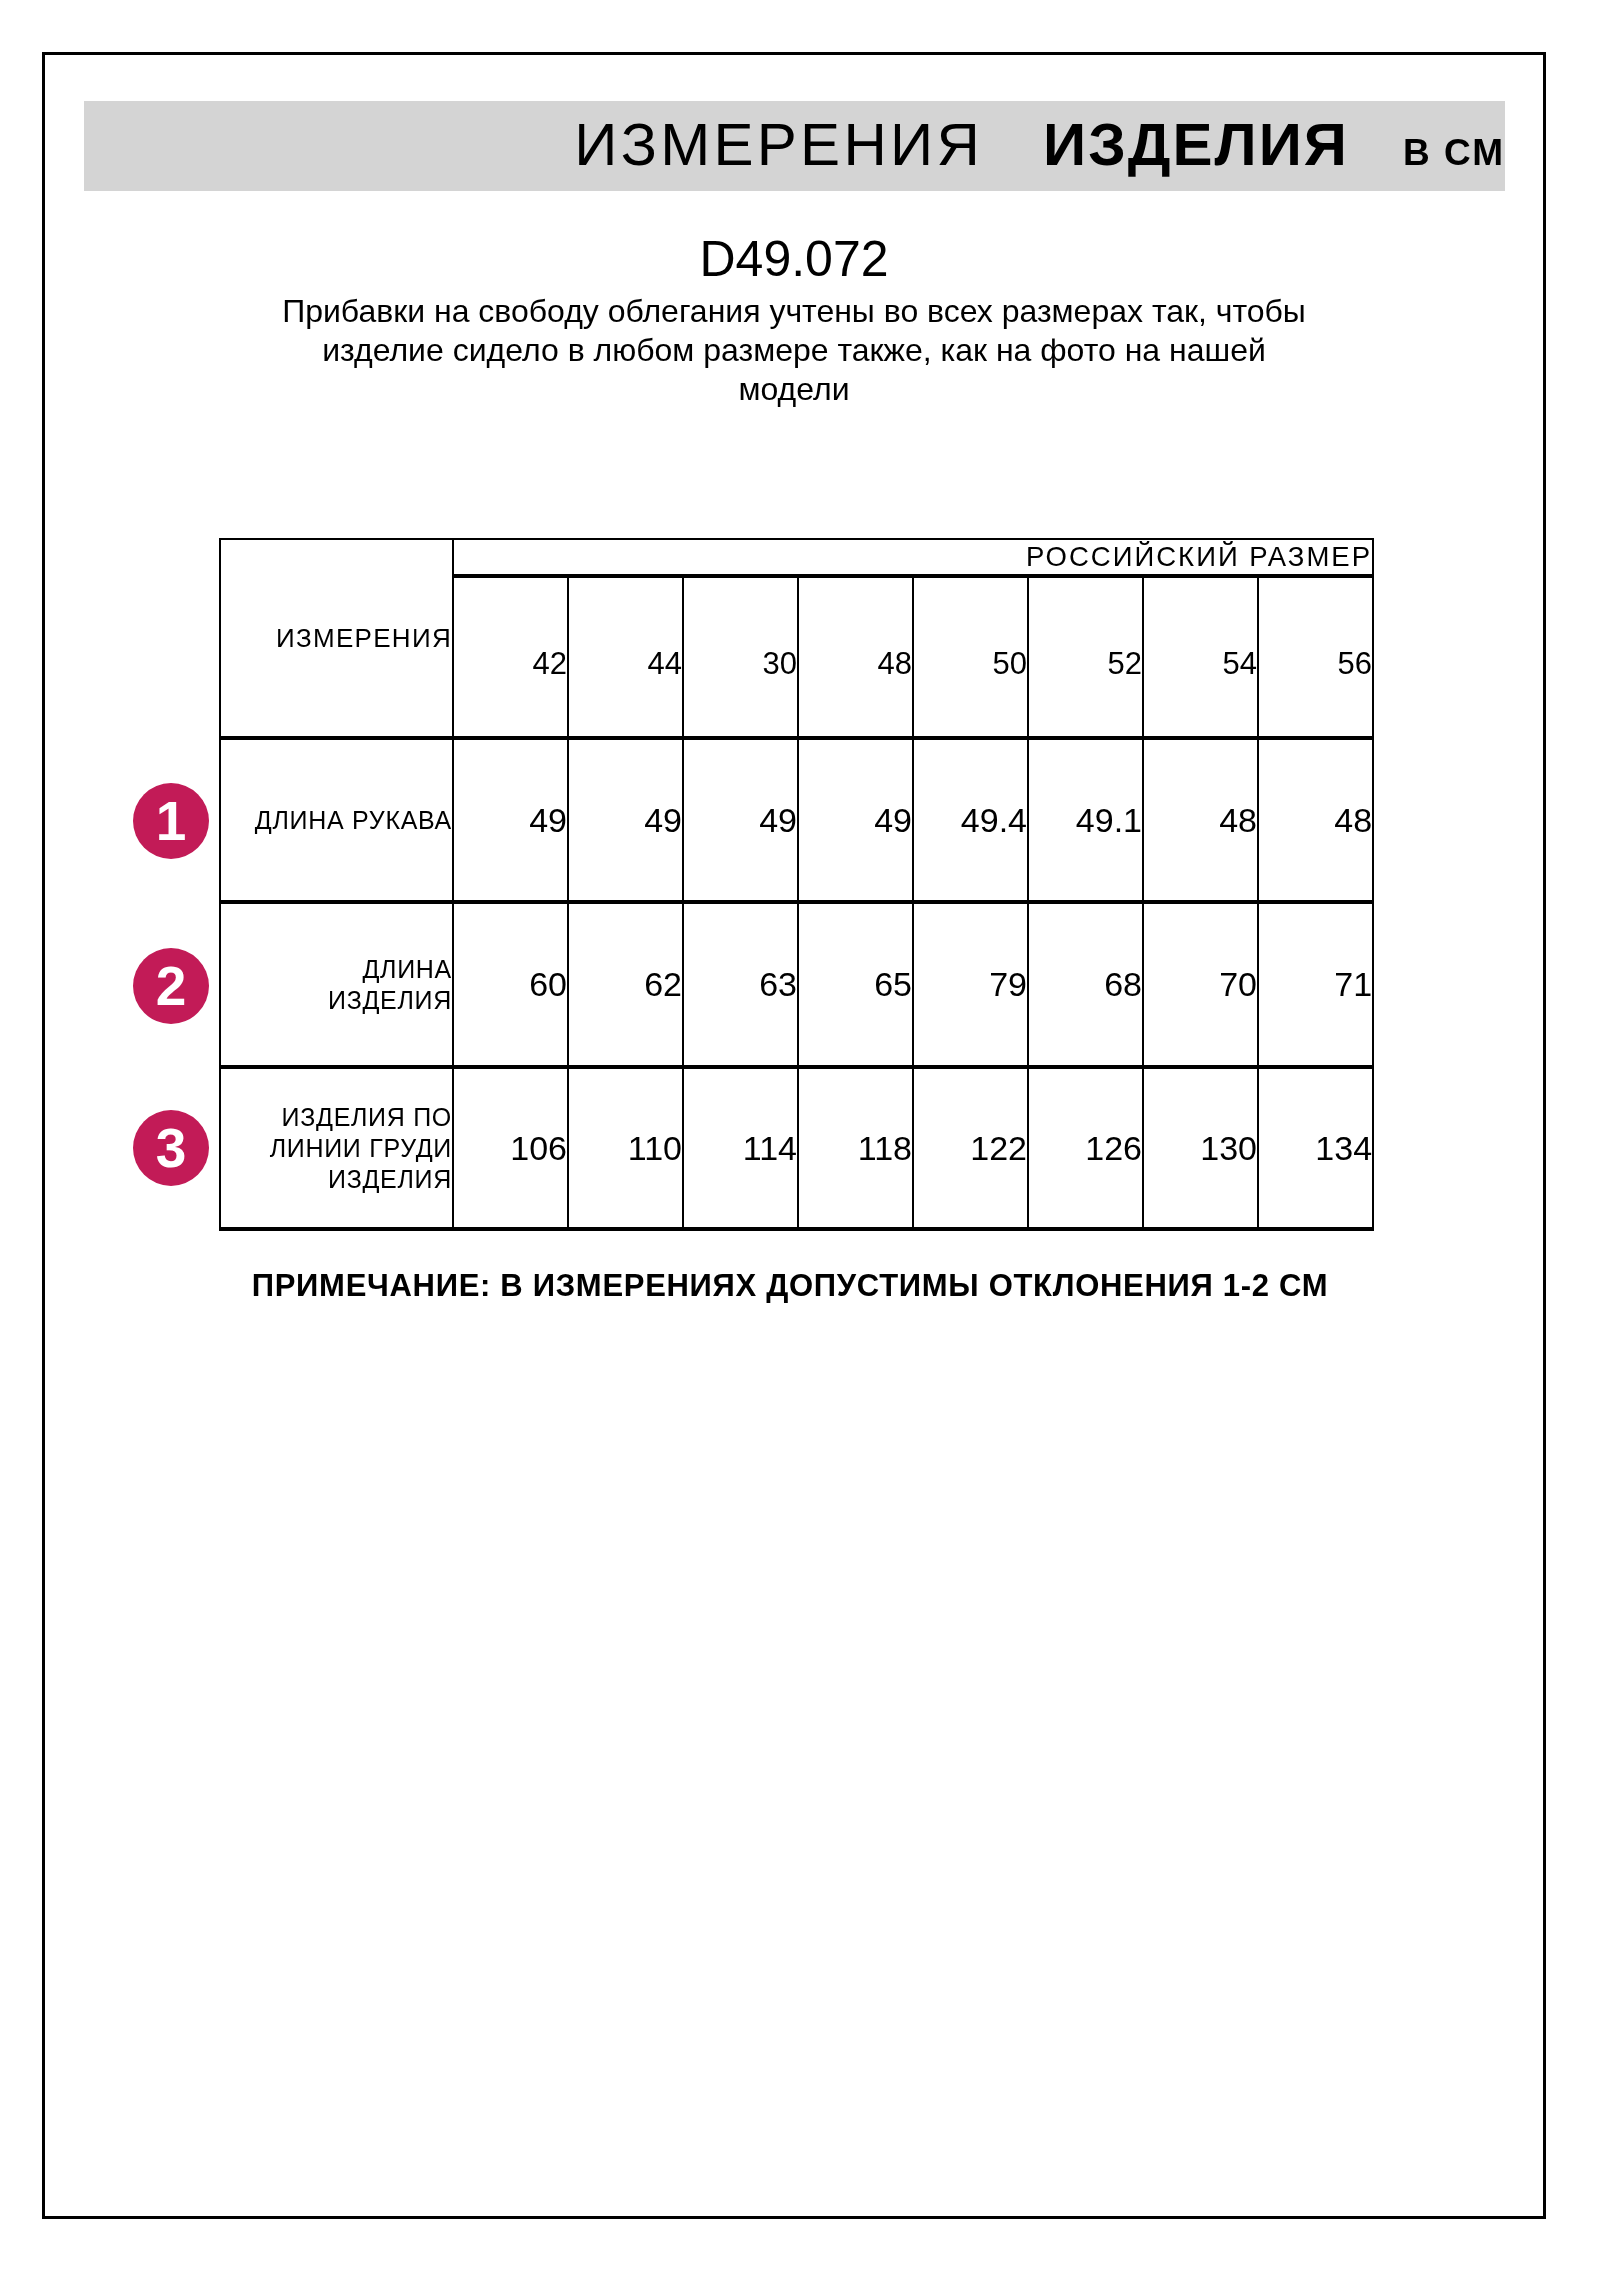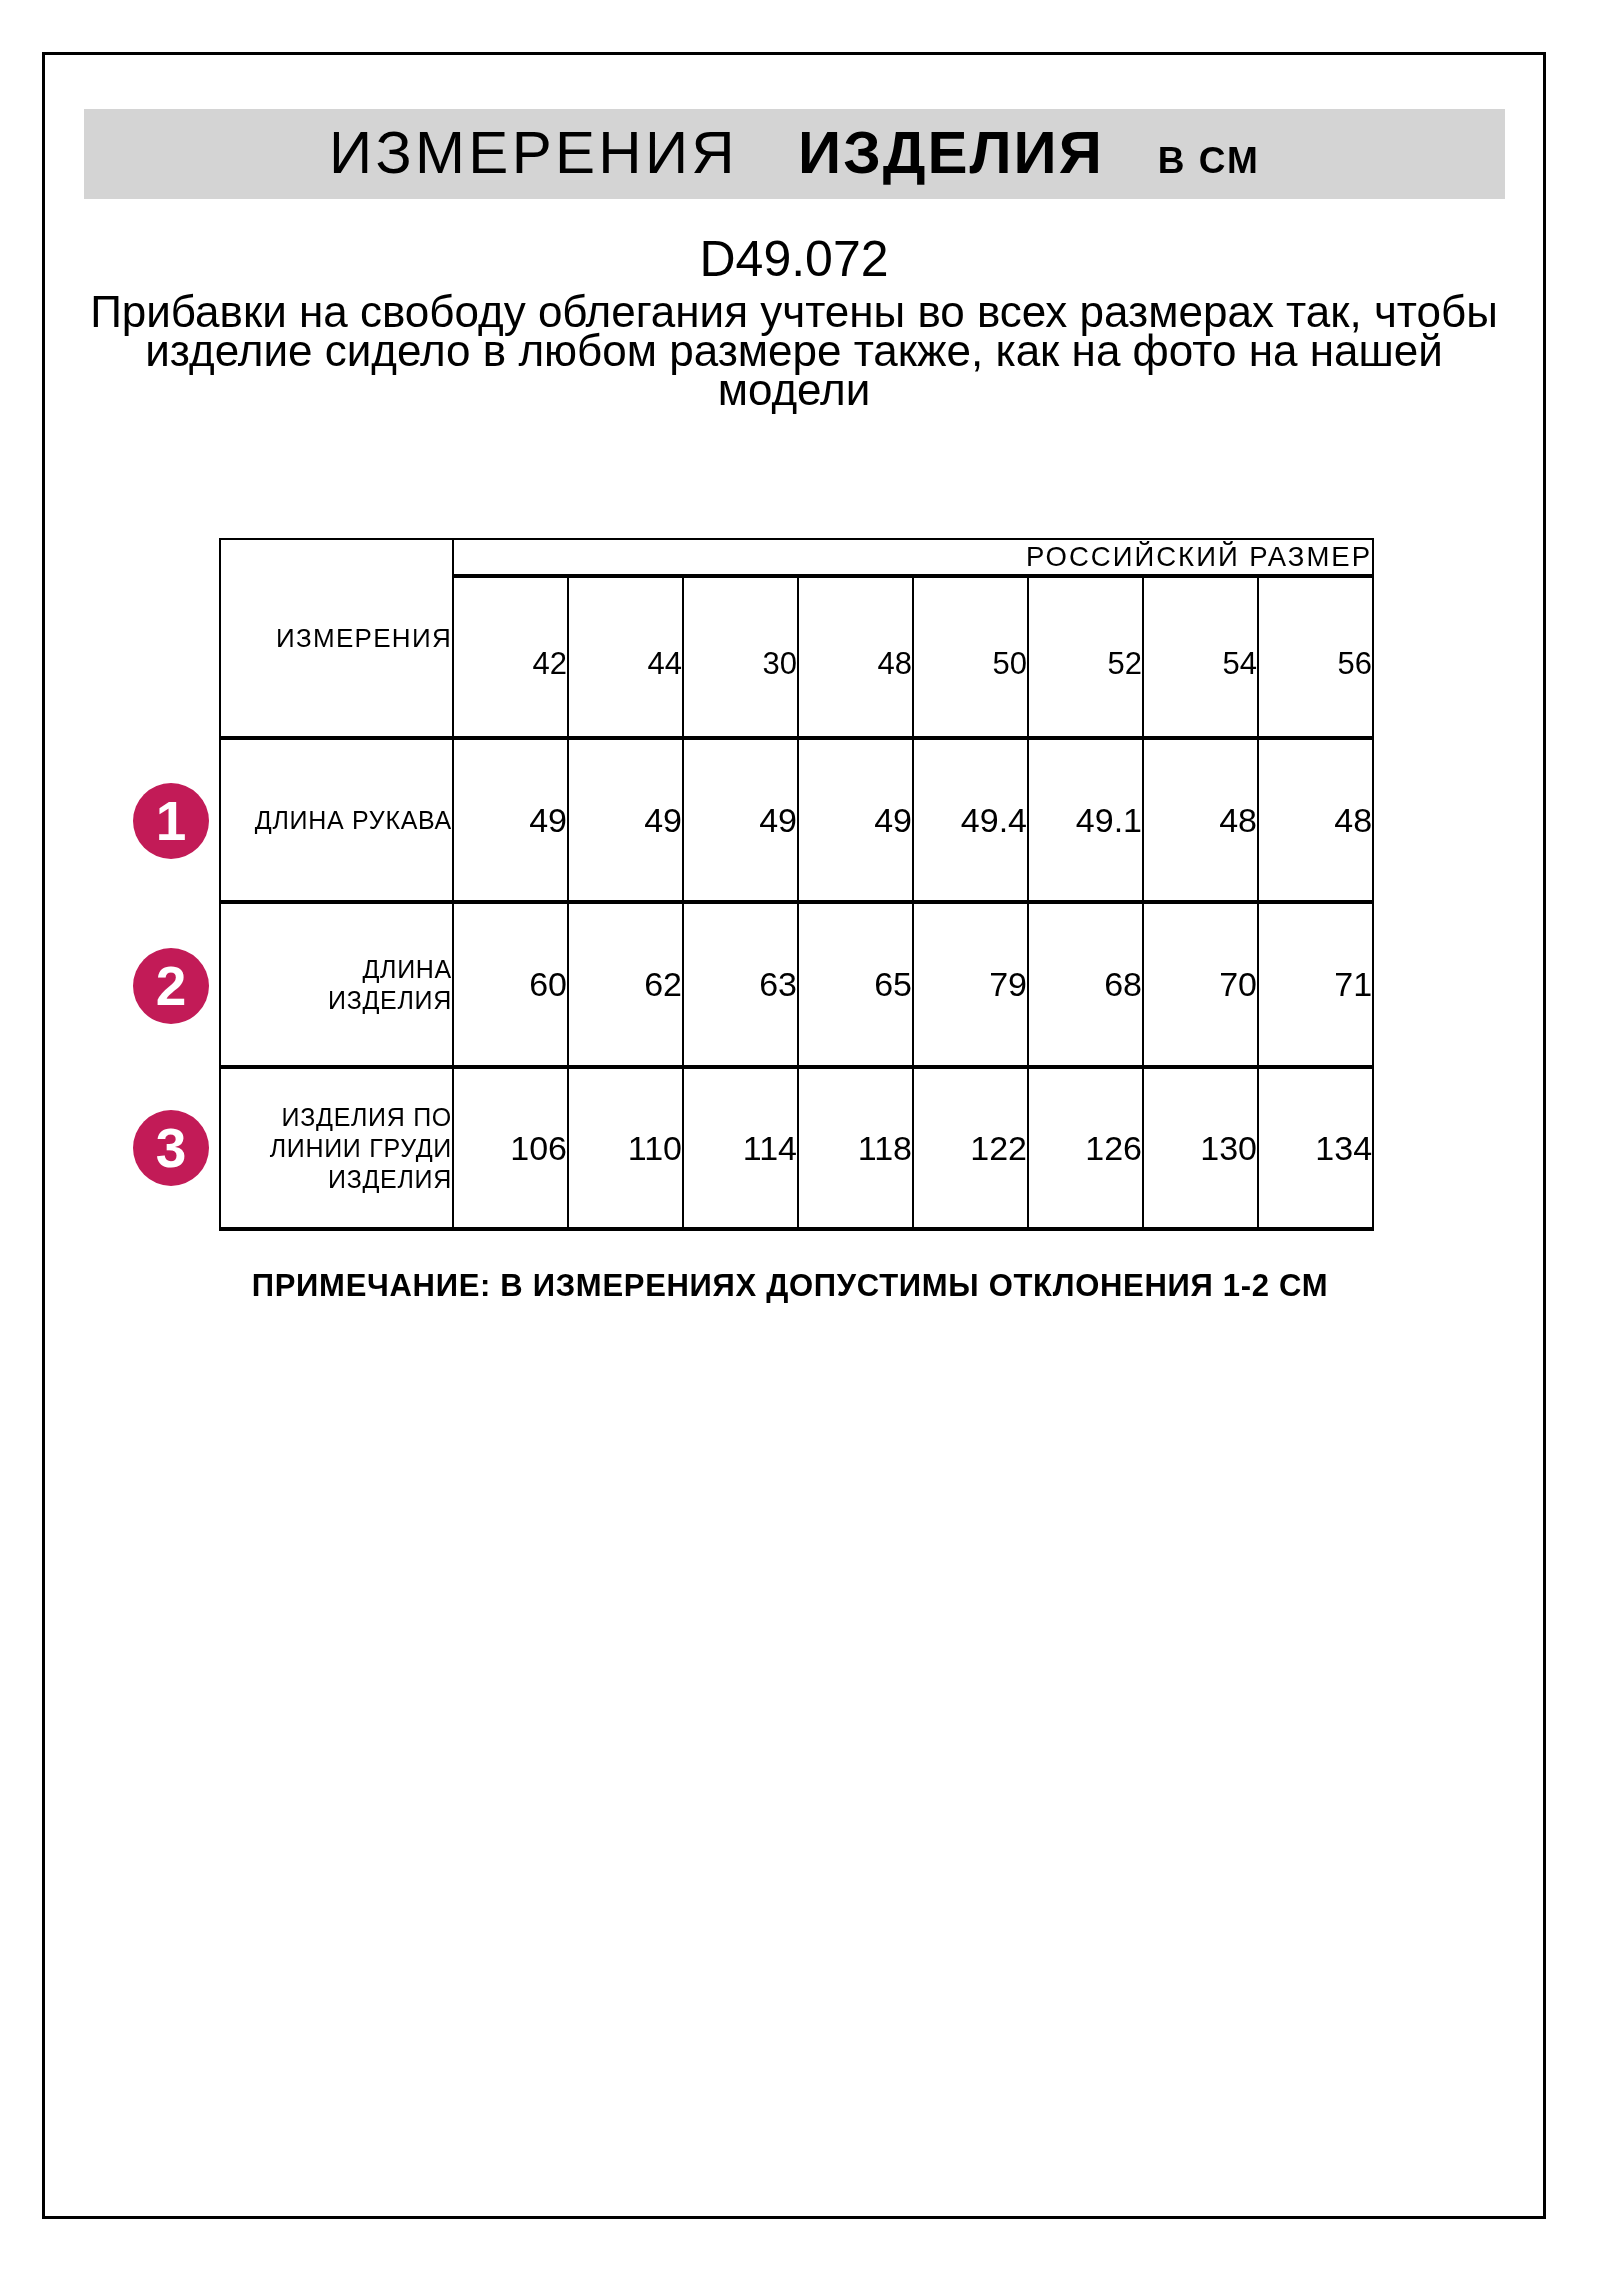--- a/index.html
+++ b/index.html
@@ -11,39 +11,39 @@
     color: #000;
   }
   .page-border {
     position: absolute; left: 42px; top: 52px;
     width: 1504px; height: 2167px;
     border: 3.9px solid #000;
     box-sizing: border-box;
   }
   
   .banner {
-    position: absolute; left: 84px; top: 109px;
+    position: absolute; left: 84px; top: 101px;
     width: 1421px; height: 90px;
     background: var(--banner-bg, #d4d4d4);
-    text-align: center;
+    text-align: right;
     line-height: 88px;
     box-sizing: border-box;
     white-space: nowrap;
   }
   .banner .t1 { font-size: 60px; letter-spacing: 3.3px; font-weight: 400; }
   .banner .t2 { font-size: 60px; letter-spacing: 2px; font-weight: 700; margin-left: 60px; }
   .banner .t3 { font-size: 37px; letter-spacing: 2px; font-weight: 700; margin-left: 54px; }
   
   .code {
     position: absolute; left: 42px; top: 233px; width: 1504px;
     text-align: center; font-size: 50px; line-height: 52px;
   }
   .desc {
     position: absolute; left: 42px; top: 292px; width: 1504px;
-    text-align: center; font-size: 44px; line-height: 39px;
+    text-align: center; font-size: 32px; line-height: 39px;
   }
   
   table.size-table {
     position: absolute; left: 219px; top: 538px;
     width: 1154px;
     border-collapse: collapse;
     table-layout: fixed;
   }
   .size-table td, .size-table th {
     border: 2.6px solid #000;

